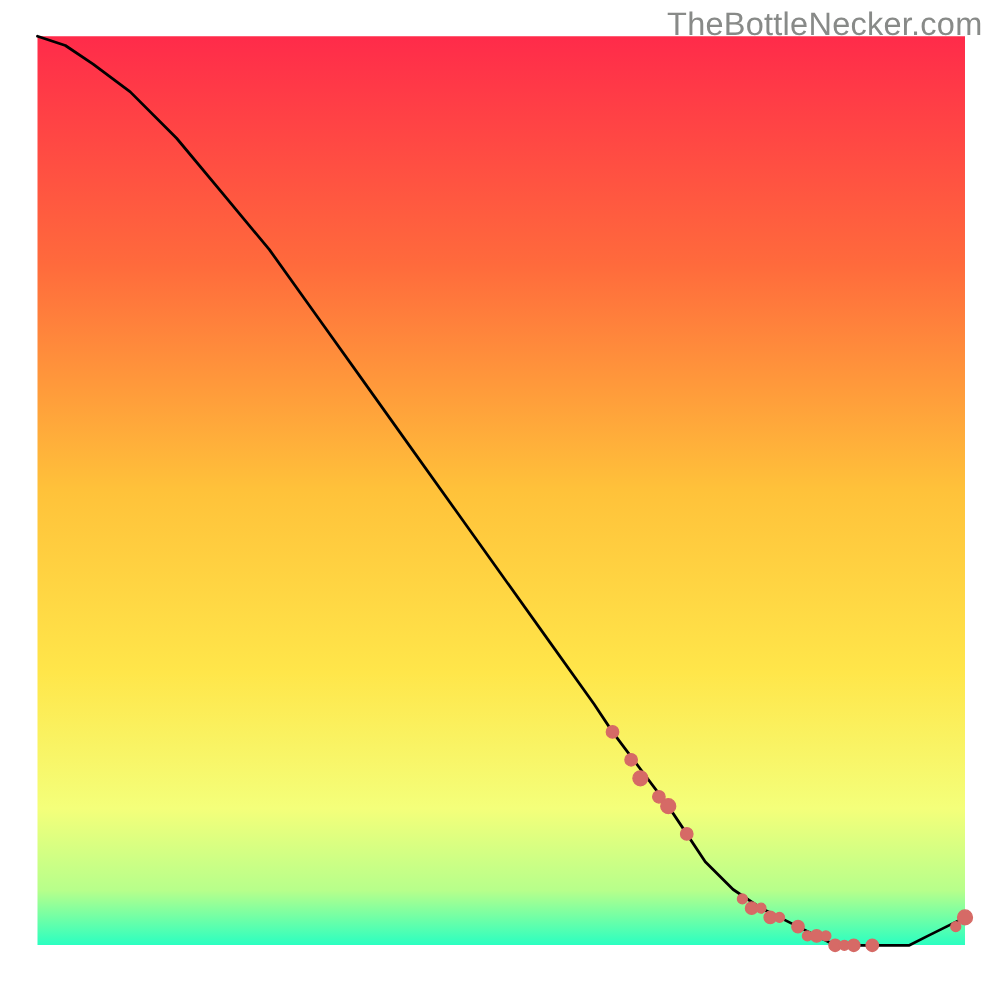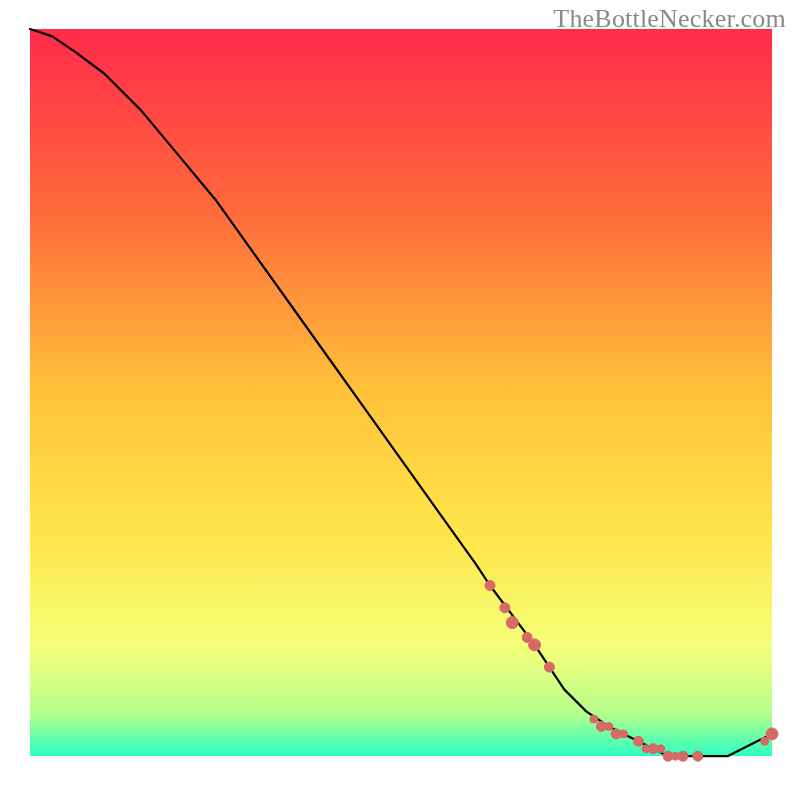--- a/index.html
+++ b/index.html
@@ -12,21 +12,21 @@
   }
   .container {
     position: relative;
     width: 800px;
     height: 800px;
   }
   .watermark {
     position: absolute;
     top: 4px;
     right: 14px;
-    font-family: Liberation Serif, serif;
+    font-family: Liberation Sans, sans-serif;
     font-size: 26px;
     color: #888a88;
     letter-spacing: 0.2px;
     z-index: 5;
   }
   svg {
     position: absolute;
     top: 0;
     left: 0;
   }

